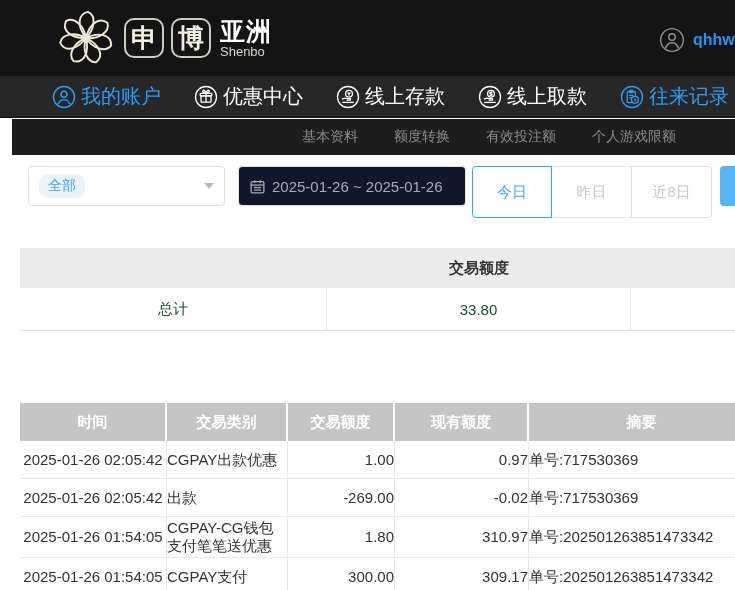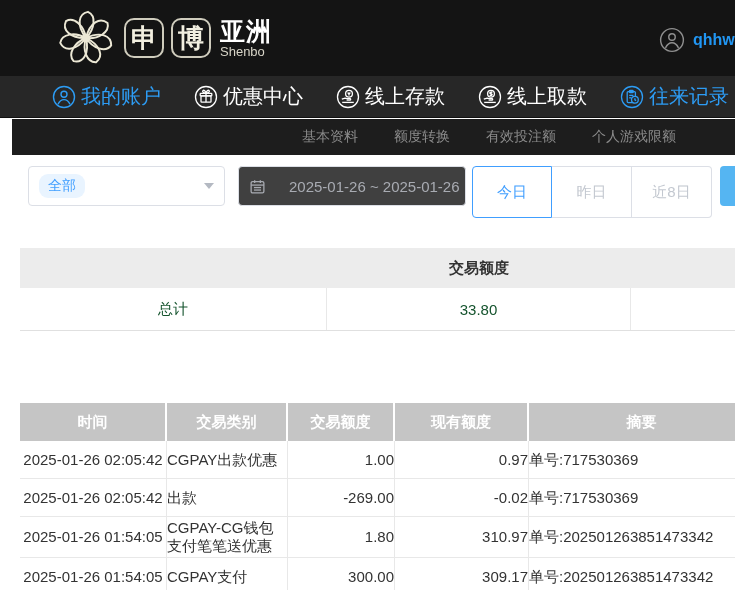--- a/index.html
+++ b/index.html
@@ -32,22 +32,22 @@
     display:flex; align-items:center; padding-left:290px; gap:36px;margin-left:12px; }
   .subnav-item { color:#8b8b8b; font-size:14px; white-space:nowrap; cursor:pointer; }
 
   
   .filters { position:absolute; left:0; top:166px; width:735px; height:40px; }
   .type-select { position:absolute; left:28px; top:0; width:197px; height:40px; background:#fff;
     border:1px solid #dcdfe6; border-radius:4px; display:flex; align-items:center; padding:0 10px; }
   .select-tag { background:#e9f4ff; color:#409eff; font-size:14px; padding:3px 9px; border-radius:9px; }
   .caret-down { margin-left:auto; width:0; height:0; border-left:5px solid transparent;
     border-right:5px solid transparent; border-top:6px solid #b4b9c2; }
-  .date-input { position:absolute; left:238px; top:0; width:228px; height:40px; background:#404040;
-    border:1px solid #dcdfe6; border-radius:4px; display:flex; align-items:center; padding:0 10px; gap:23px; }
+  .date-input { position:absolute; left:238px; top:0; width:228px; height:40px; background:#0f172a;
+    border:1px solid #dcdfe6; border-radius:4px; display:flex; align-items:center; padding:0 10px; gap:6px; }
   .date-input svg { stroke:#a8abb2; flex:0 0 auto; }
   .date-text { color:#a8abb2; font-size:15px; white-space:nowrap; }
   .quick-group { position:absolute; left:472px; top:0; display:flex; }
   .quick-btn { width:80px; height:52px; background:#fff; border:1px solid #dcdfe6; border-left-width:0;
     color:#c3c8d0; font-size:15px; display:flex; align-items:center; justify-content:center; cursor:pointer; }
   .quick-btn:first-child { border-left-width:1px; border-radius:4px 0 0 4px; }
   .quick-btn:last-child { border-radius:0 4px 4px 0; }
   .quick-btn.active { border:1px solid #409eff; color:#409eff; z-index:2; }
   .search-btn { position:absolute; left:720px; top:0; width:60px; height:40px; background:#55b5f2;
     border:none; border-radius:4px; cursor:pointer; }

